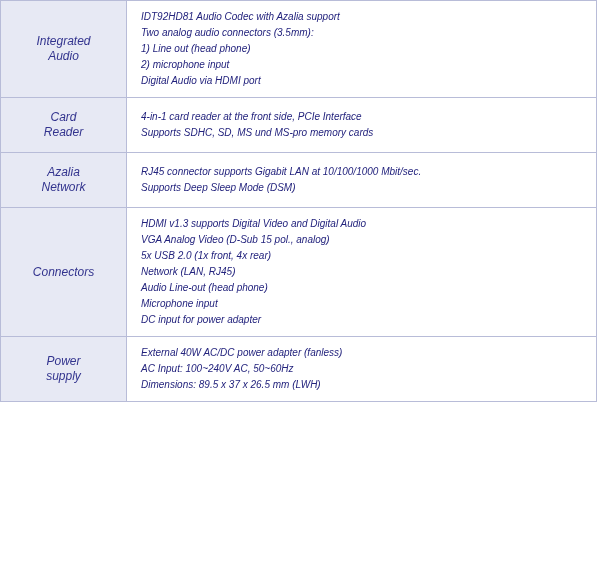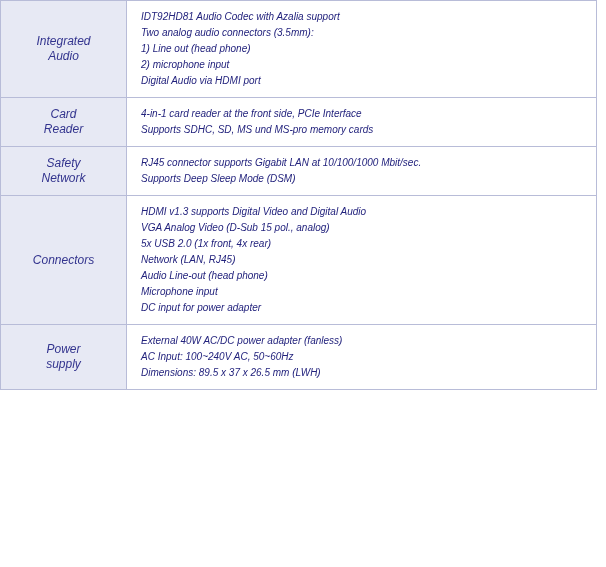--- a/index.html
+++ b/index.html
@@ -26,21 +26,21 @@
     border-top: 1px solid #b8bcd8;
   }
   td.label-cell {
     width: 113px;
     background: #e7e9f4;
     color: #33348e;
     font-style: italic;
     font-size: 12px;
     text-align: center;
     vertical-align: middle;
-    padding: 0 6px;
+    padding: 12px 6px;
     line-height: 15px;
     border-right: 1px solid #b8bcd8;
     border-left: 1px solid #b8bcd8;
   }
   td.value-cell {
     background: #ffffff;
     color: #23237d;
     font-size: 10px;
     vertical-align: middle;
     padding: 8px 10px 8px 14px;
@@ -78,21 +78,21 @@
           <div>Card</div>
           <div>Reader</div>
         </td>
         <td class="value-cell">
           <div>4-in-1 card reader at the front side, PCIe Interface</div>
           <div>Supports SDHC, SD, MS und MS-pro memory cards</div>
         </td>
       </tr>
       <tr>
         <td class="label-cell">
-          <div>Safety</div>
+          <div>Azalia</div>
           <div>Network</div>
         </td>
         <td class="value-cell">
           <div>RJ45 connector supports Gigabit LAN at 10/100/1000 Mbit/sec.</div>
           <div>Supports Deep Sleep Mode (DSM)</div>
         </td>
       </tr>
       <tr>
         <td class="label-cell">
           <div>Connectors</div>

